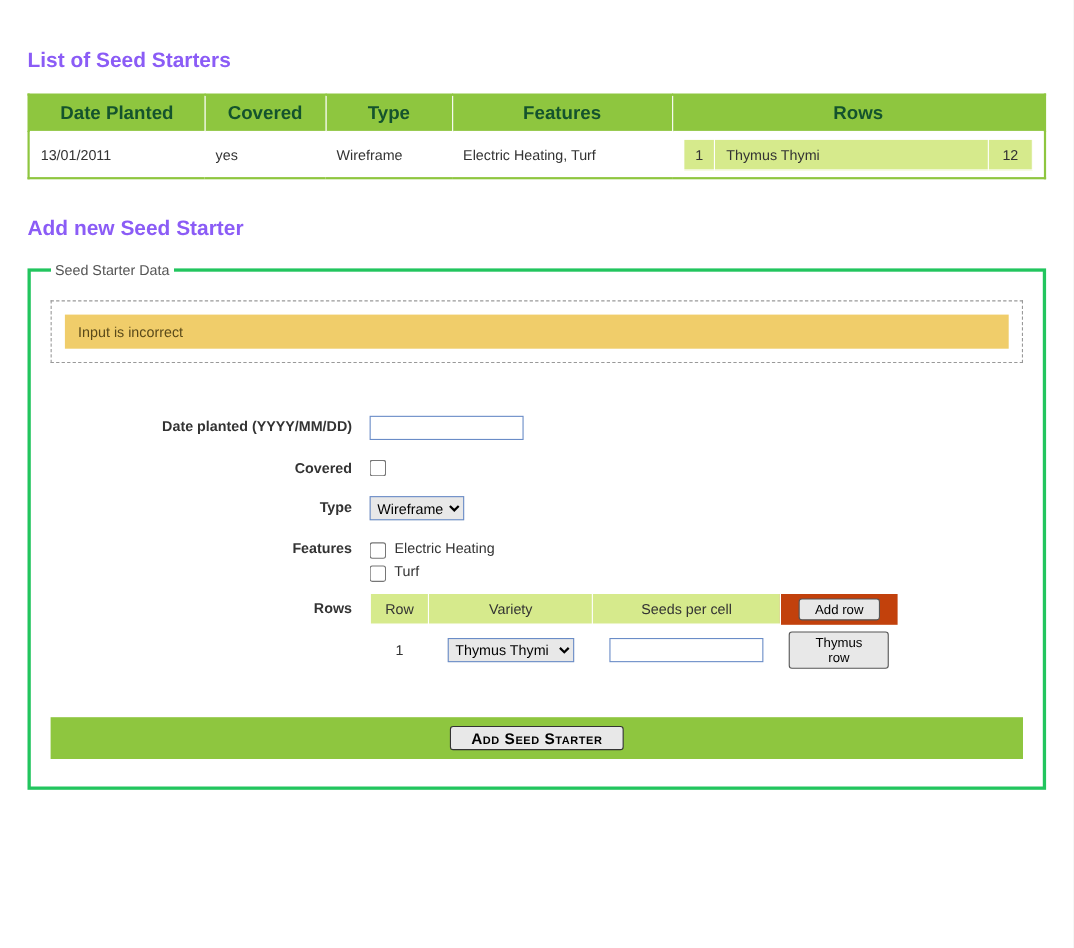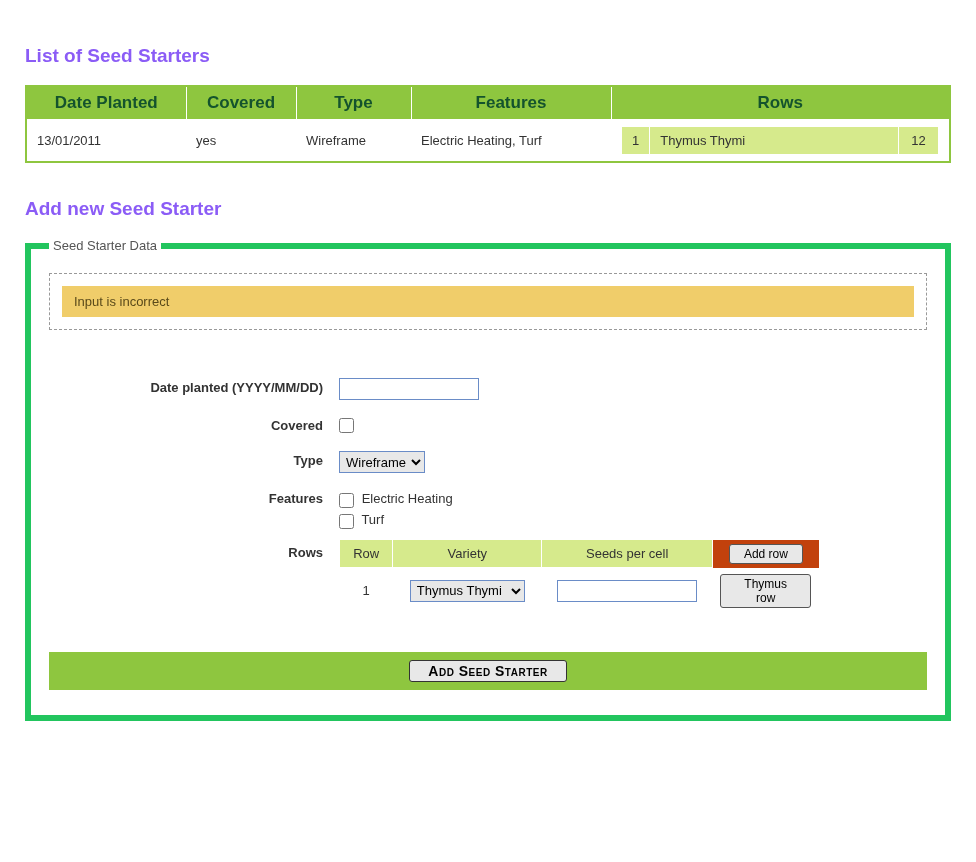--- a/index.html
+++ b/index.html
@@ -104,21 +104,21 @@
     }
     .nested-rows td.row-num {
       text-align: center;
       width: 28px;
     }
     .nested-rows td.row-seeds {
       text-align: center;
       width: 40px;
     }
     fieldset {
-      border: 6px solid #22c55e;
+      border: 3px solid #22c55e;
       margin: 0;
       padding: 20px 18px 25px 18px;
     }
     legend {
       font-size: 13px;
       color: #555;
       padding: 0 4px;
     }
     .error-box {
       border: 1px dashed #999;

